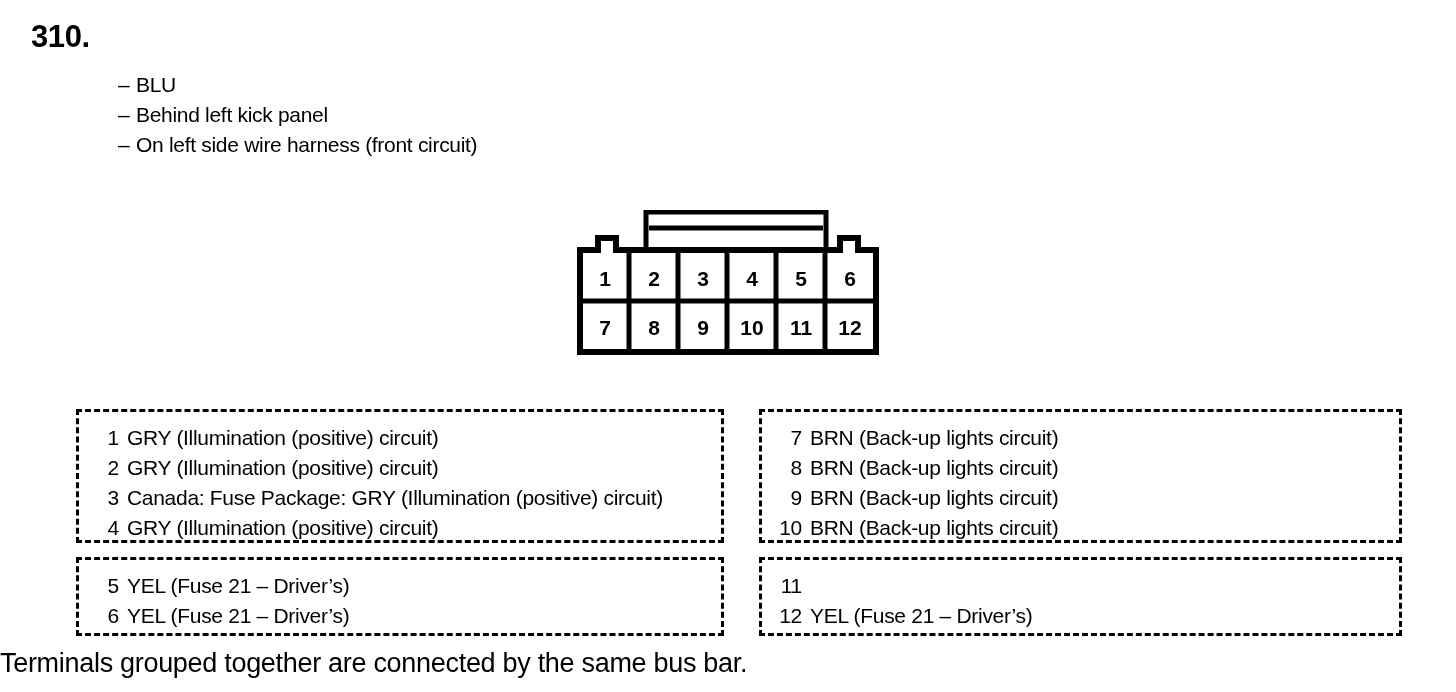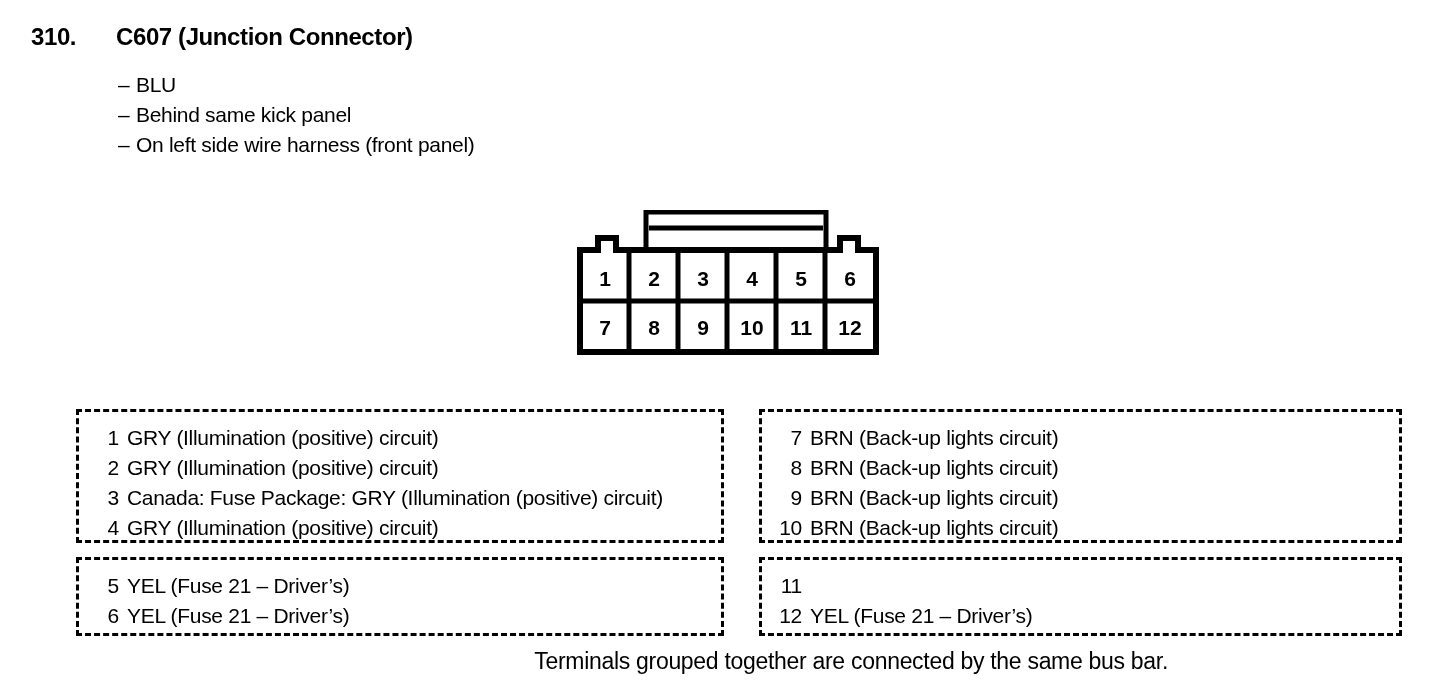--- a/index.html
+++ b/index.html
@@ -18,21 +18,21 @@
 
   
   #title-block {
     position: absolute;
     left: 31px;
     top: 18px;
   }
   .title-row {
     display: flex;
     align-items: center;
-    font-size: 24px;
+    font-size: 31px;
     font-weight: bold;
     letter-spacing: -0.4px;
     line-height: 38px;
     white-space: nowrap;
   }
   .title-num {
     width: 85px;
     display: inline-block;
   }
 
@@ -106,48 +106,47 @@
     padding-right: 8px;
     box-sizing: border-box;
   }
 
   
   #footer-caption {
     position: absolute;
     left: 0;
     top: 648px;
     width: 1168px;
-    text-align: right;
-    font-size: 23px;
+    text-align: left;
+    font-size: 27px;
     letter-spacing: -0.3px;
     white-space: nowrap;
   }
 </style>
 </head>
 <body>
 
 <div id="title-block">
   <div class="title-row">
     <span class="title-num">310.</span>
-    <span>C607 (Junction Connector)</span>
   </div>
 </div>
 
 <div id="detail-list">
   <div class="detail-row">
     <span class="detail-dash">–</span>
     <span>BLU</span>
   </div>
   <div class="detail-row">
     <span class="detail-dash">–</span>
-    <span>Behind same kick panel</span>
+    <span>Behind left kick panel</span>
   </div>
   <div class="detail-row">
     <span class="detail-dash">–</span>
-    <span>On left side wire harness (front panel)</span>
+    <span>On left side wire harness (front circuit)</span>
   </div>
 </div>
 
 <div id="connector">
   <svg width="320" height="150" viewBox="0 0 320 150" xmlns="http://www.w3.org/2000/svg">
 
     <g>
       <rect x="74" y="2" width="180" height="40" fill="#ffffff" stroke="#000000" stroke-width="5"></rect>
       <line x1="77" y1="18" x2="251" y2="18" stroke="#000000" stroke-width="5"></line>
     </g>

